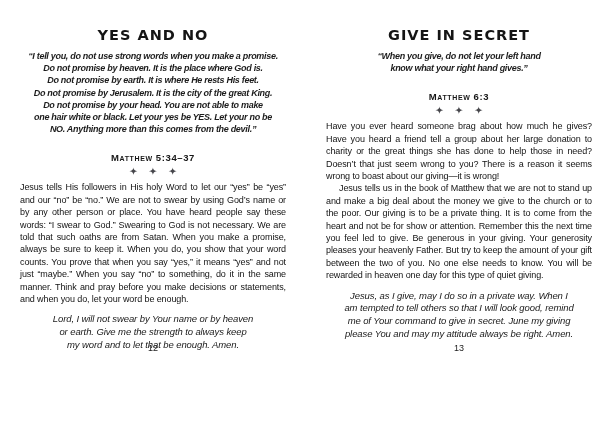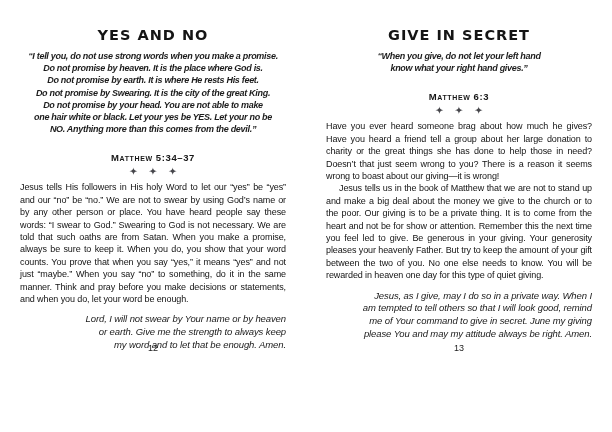--- a/index.html
+++ b/index.html
@@ -32,39 +32,39 @@
   .body{
     margin-top:4px;text-align:justify;font-size:9px;line-height:12.4px;
     letter-spacing:-0.1px;color:#131313;
   }
   .body p{margin:0;}
   .body p.indent{text-indent:13px;}
   .prayer{
     margin-top:8px;font-size:9.5px;line-height:12.8px;font-style:italic;
     letter-spacing:-0.1px;color:#202020;
   }
-  .prayer .line{white-space:nowrap;text-align:right;}
+  .prayer .line{white-space:nowrap;}
   .pagenum{
     position:absolute;bottom:15px;left:0;width:100%;text-align:center;
     font-size:9px;color:#1b1b1b;
   }
 </style>
 </head>
 <body>
 
 <div class="spread">
 
   <div class="page">
     <div class="inner">
       <h1 class="title">YES AND NO</h1>
       <div class="epigraph">
         <div class="line">“I tell you, do not use strong words when you make a promise.</div>
         <div class="line">Do not promise by heaven. It is the place where God is.</div>
         <div class="line">Do not promise by earth. It is where He rests His feet.</div>
-        <div class="line">Do not promise by Swearing. It is the city of the great King.</div>
+        <div class="line">Do not promise by Jerusalem. It is the city of the great King.</div>
         <div class="line">Do not promise by your head. You are not able to make</div>
         <div class="line">one hair white or black. Let your yes be YES. Let your no be</div>
         <div class="line">NO. Anything more than this comes from the devil.”</div>
       </div>
       <div class="reference">Matthew 5:34–37</div>
       <div class="ornament">✦ ✦ ✦</div>
       <div class="body">
         <p>Jesus tells His followers in His holy Word to let our “yes” be “yes” and our “no” be “no.” We are not to swear by using God’s name or by any other person or place. You have heard people say these words: “I swear to God.” Swearing to God is not necessary. We are told that such oaths are from Satan. When you make a promise, always be sure to keep it. When you do, you show that your word counts. You prove that when you say “yes,” it means “yes” and not just “maybe.” When you say “no” to something, do it in the same manner. Think and pray before you make decisions or statements, and when you do, let your word be enough.</p>
       </div>
       <div class="prayer">

